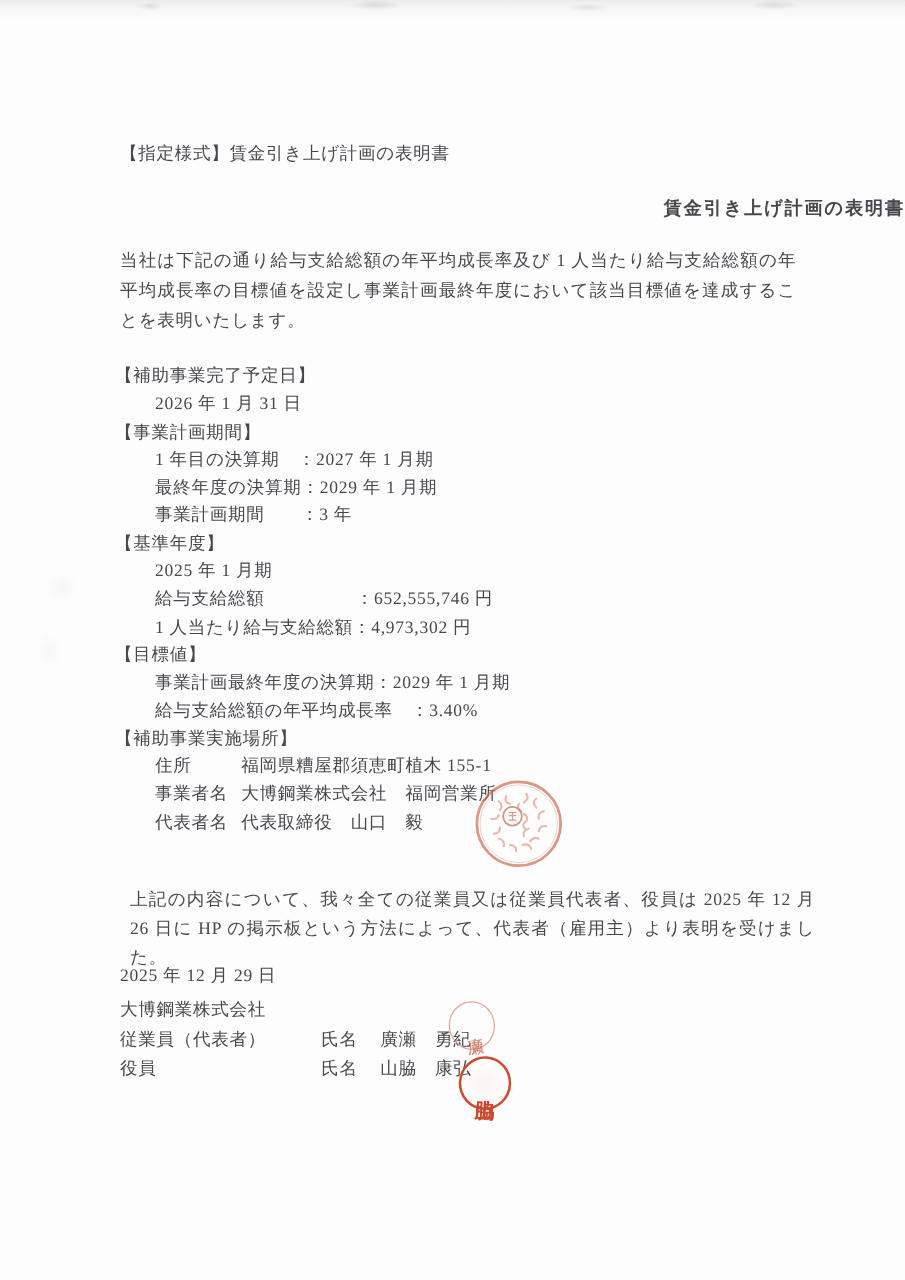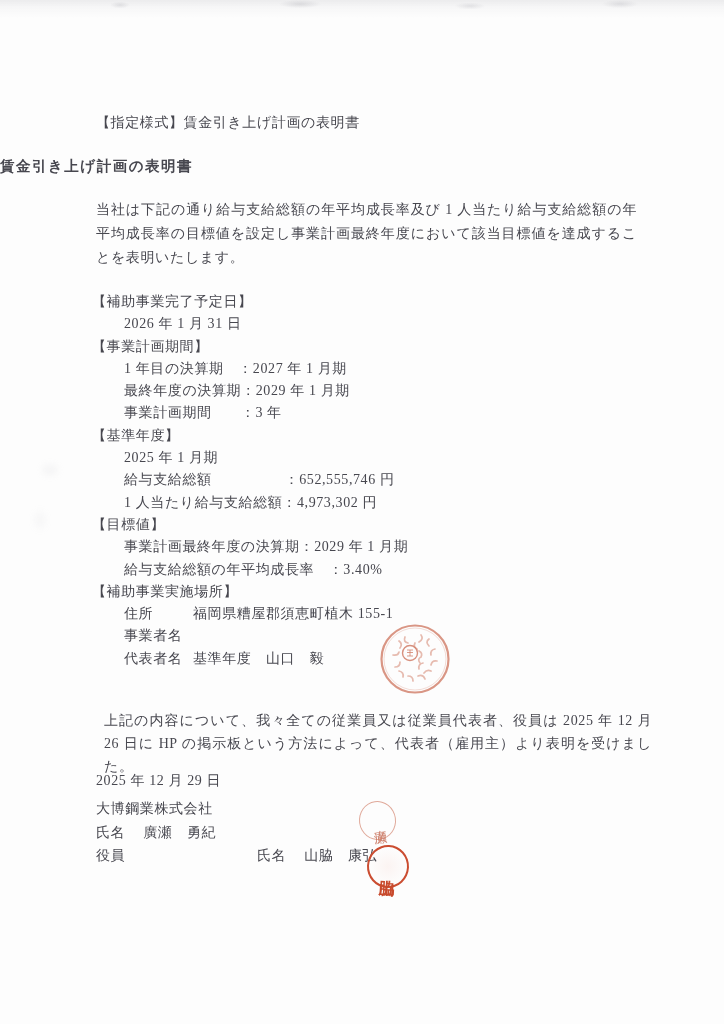--- a/index.html
+++ b/index.html
@@ -29,21 +29,21 @@
     position: absolute; left: 10px; top: 440px; width: 70px; height: 130px;
     background:
       radial-gradient(18px 14px at 40px 30px, rgba(170,170,178,.10), transparent 70%),
       radial-gradient(14px 20px at 30px 80px, rgba(170,170,178,.08), transparent 70%);
     filter: blur(2px);
   }
 
   .t { position: absolute; white-space: pre; font-size: 14px; letter-spacing: .6px; }
 
   .form-label { left: 96px; top: 114px; }
-  .doc-title  { left: 0; top: 157px; width: 724px; text-align: left; font-weight: bold; letter-spacing: 1.5px; font-size: 14.5px; }
+  .doc-title  { left: 0; top: 157px; width: 724px; text-align: right; font-weight: bold; letter-spacing: 1.5px; font-size: 14.5px; }
   .intro      { left: 96px; top: 198px; width: 541px; white-space: normal; line-height: 23.8px; text-align: justify; }
 
   .sections   { position: absolute; left: 92px; top: 291px; font-size: 14px; letter-spacing: .6px; line-height: 22.3px; }
   .sec-heading { white-space: pre; }
   .sec-line    { white-space: pre; padding-left: 32px; }
   .sec-row     { display: flex; padding-left: 32px; white-space: pre; }
   .sec-row .row-label { width: 69px; flex: 0 0 69px; }
 
   .closing    { left: 104px; top: 709px; width: 548px; white-space: normal; line-height: 23.2px; text-align: justify; }
   .date-line  { left: 96px; top: 772px; }
@@ -113,34 +113,36 @@
     <div class="sec-line">事業計画最終年度の決算期：2029 年 1 月期</div>
     <div class="sec-line">給与支給総額の年平均成長率　：3.40%</div>
 
     <div class="sec-heading">【補助事業実施場所】</div>
     <div class="sec-row">
       <span class="row-label">住所</span>
       <span>福岡県糟屋郡須恵町植木 155-1</span>
     </div>
     <div class="sec-row">
       <span class="row-label">事業者名</span>
+      <span>大博鋼業株式会社　福岡営業所</span>
     </div>
     <div class="sec-row">
       <span class="row-label">代表者名</span>
-      <span>基準年度　山口　毅</span>
+      <span>代表取締役　山口　毅</span>
     </div>
   </div>
 
   <div class="t closing">上記の内容について、我々全ての従業員又は従業員代表者、役員は 2025 年 12 月 26 日に HP の掲示板という方法によって、代表者（雇用主）より表明を受けました。</div>
 
   <div class="t date-line">2025 年 12 月 29 日</div>
 
   <div class="signature">
     <div>大博鋼業株式会社</div>
     <div class="sig-row">
+      <span class="sig-role">従業員（代表者）</span>
       <span class="sig-name-label">氏名</span>
       <span>廣瀬　勇紀</span>
     </div>
     <div class="sig-row">
       <span class="sig-role">役員</span>
       <span class="sig-name-label">氏名</span>
       <span>山脇　康弘</span>
     </div>
   </div>
 

